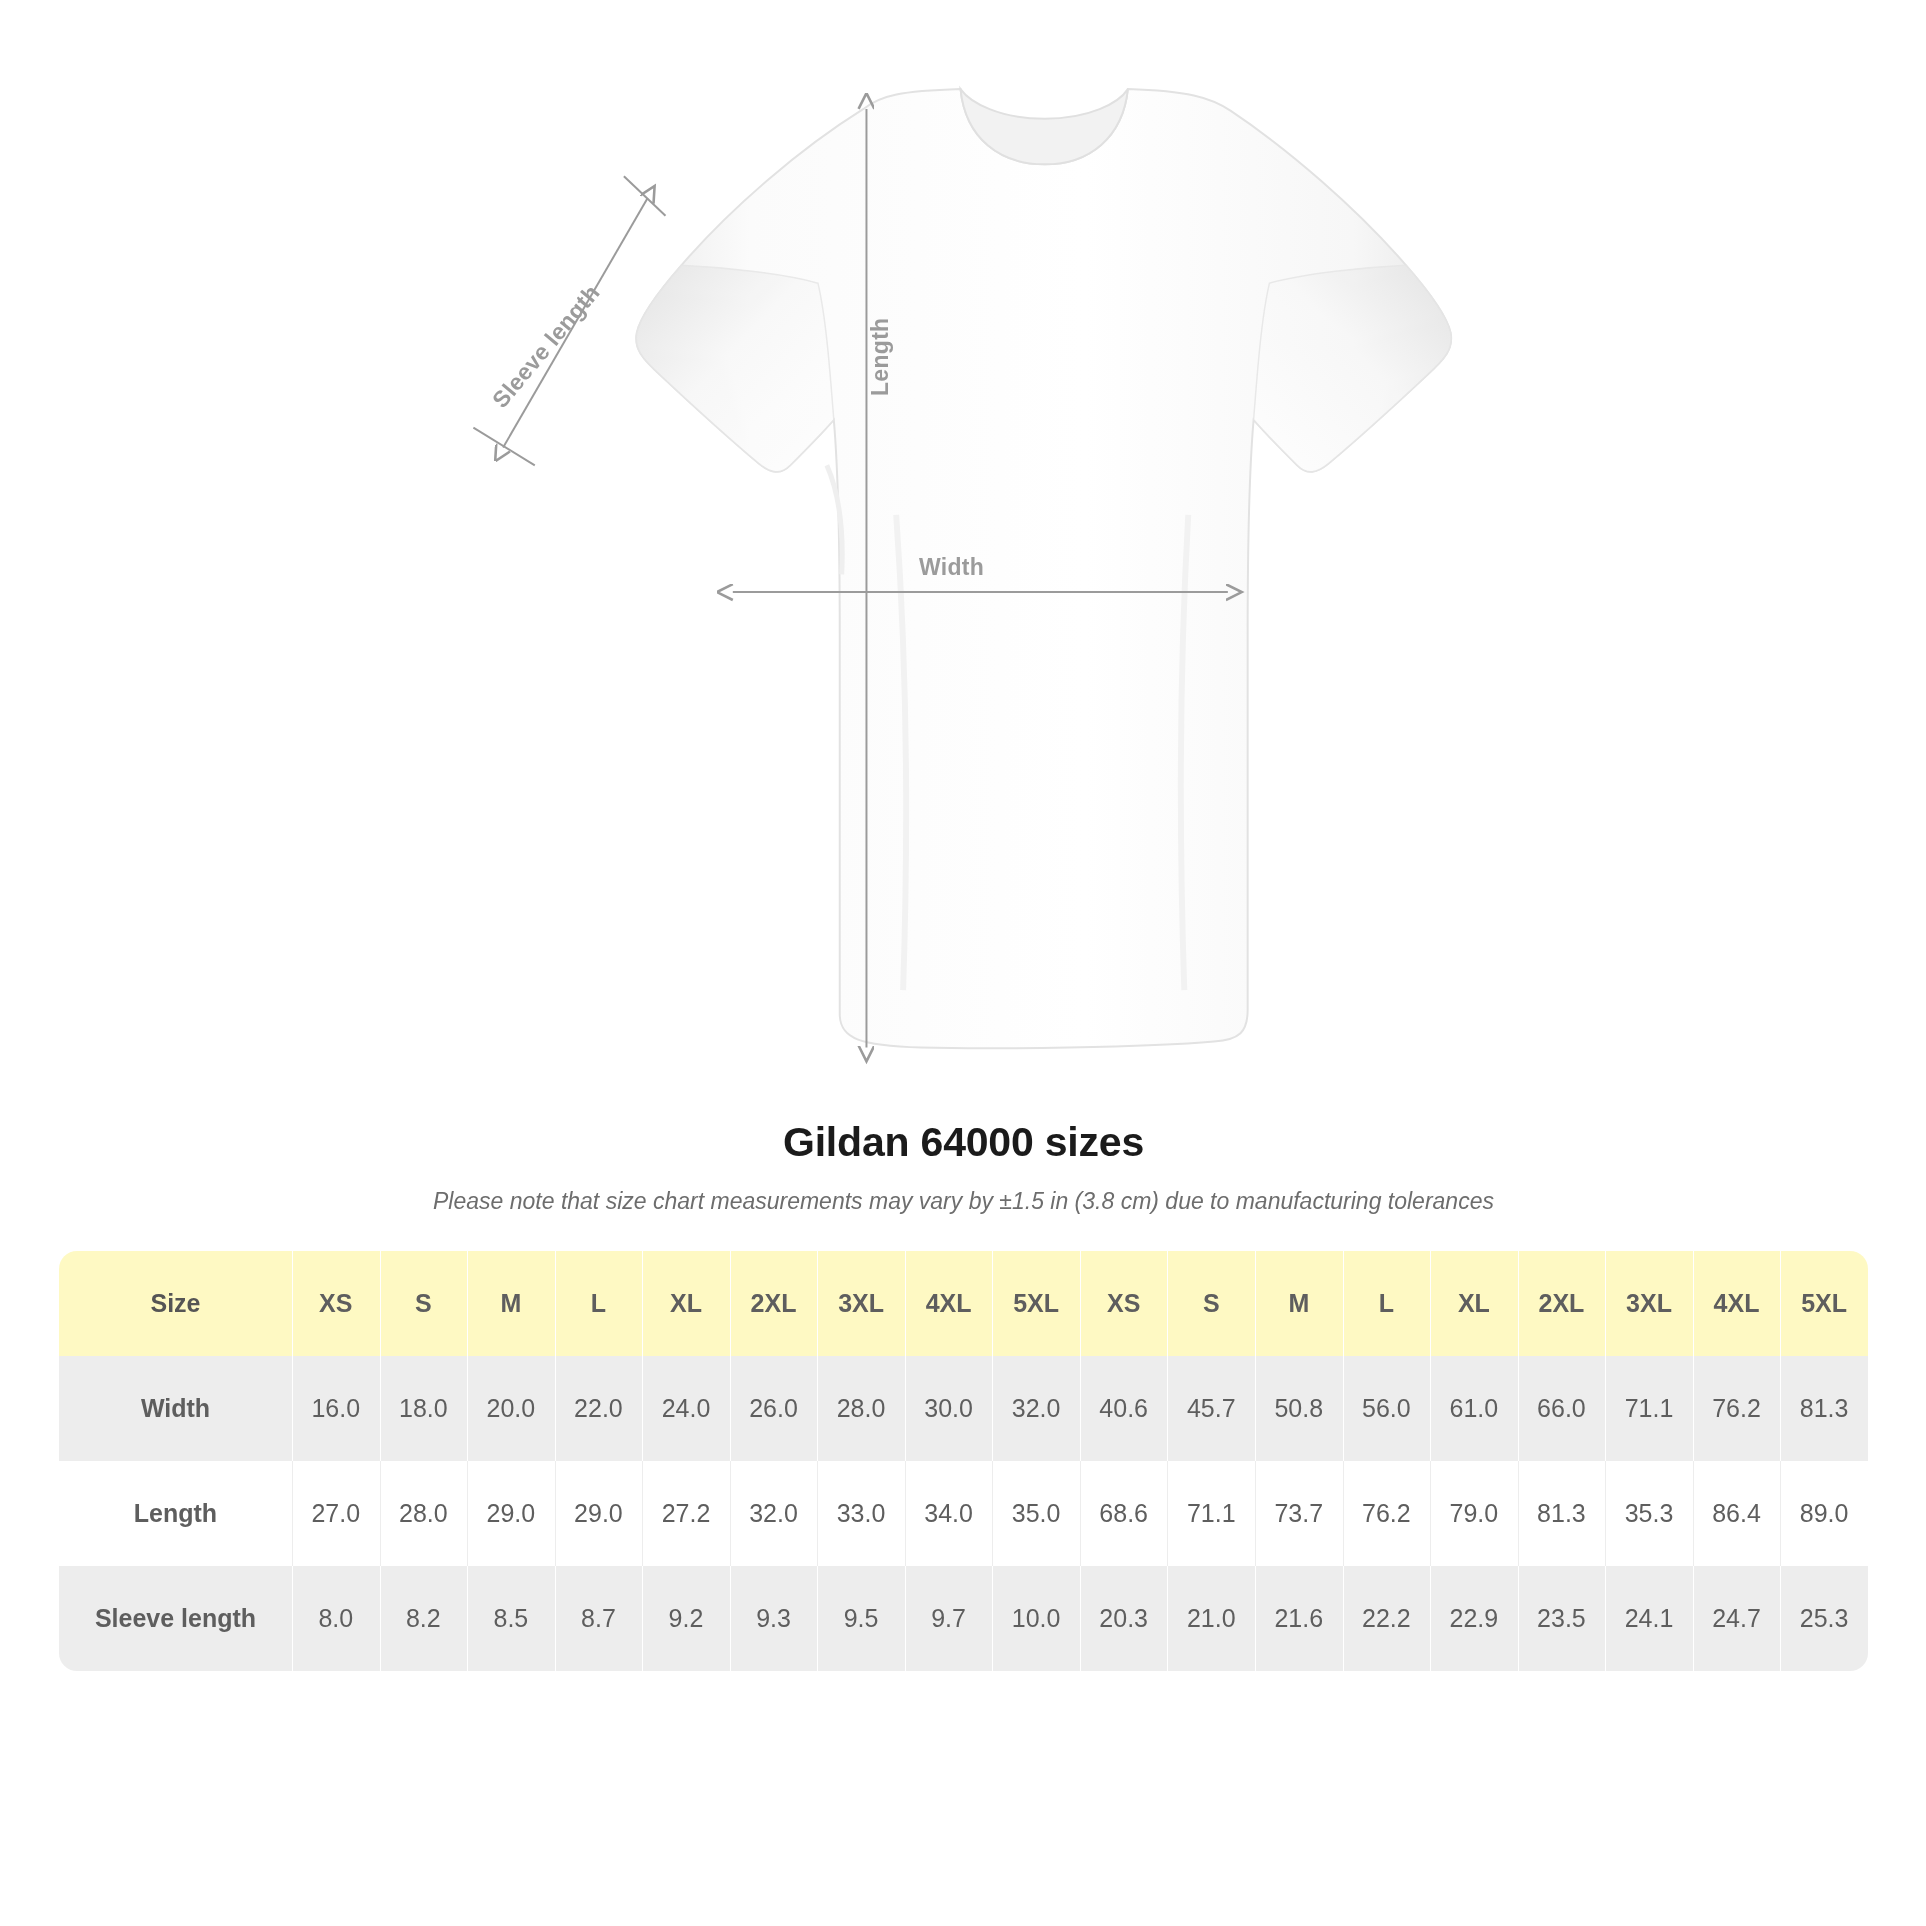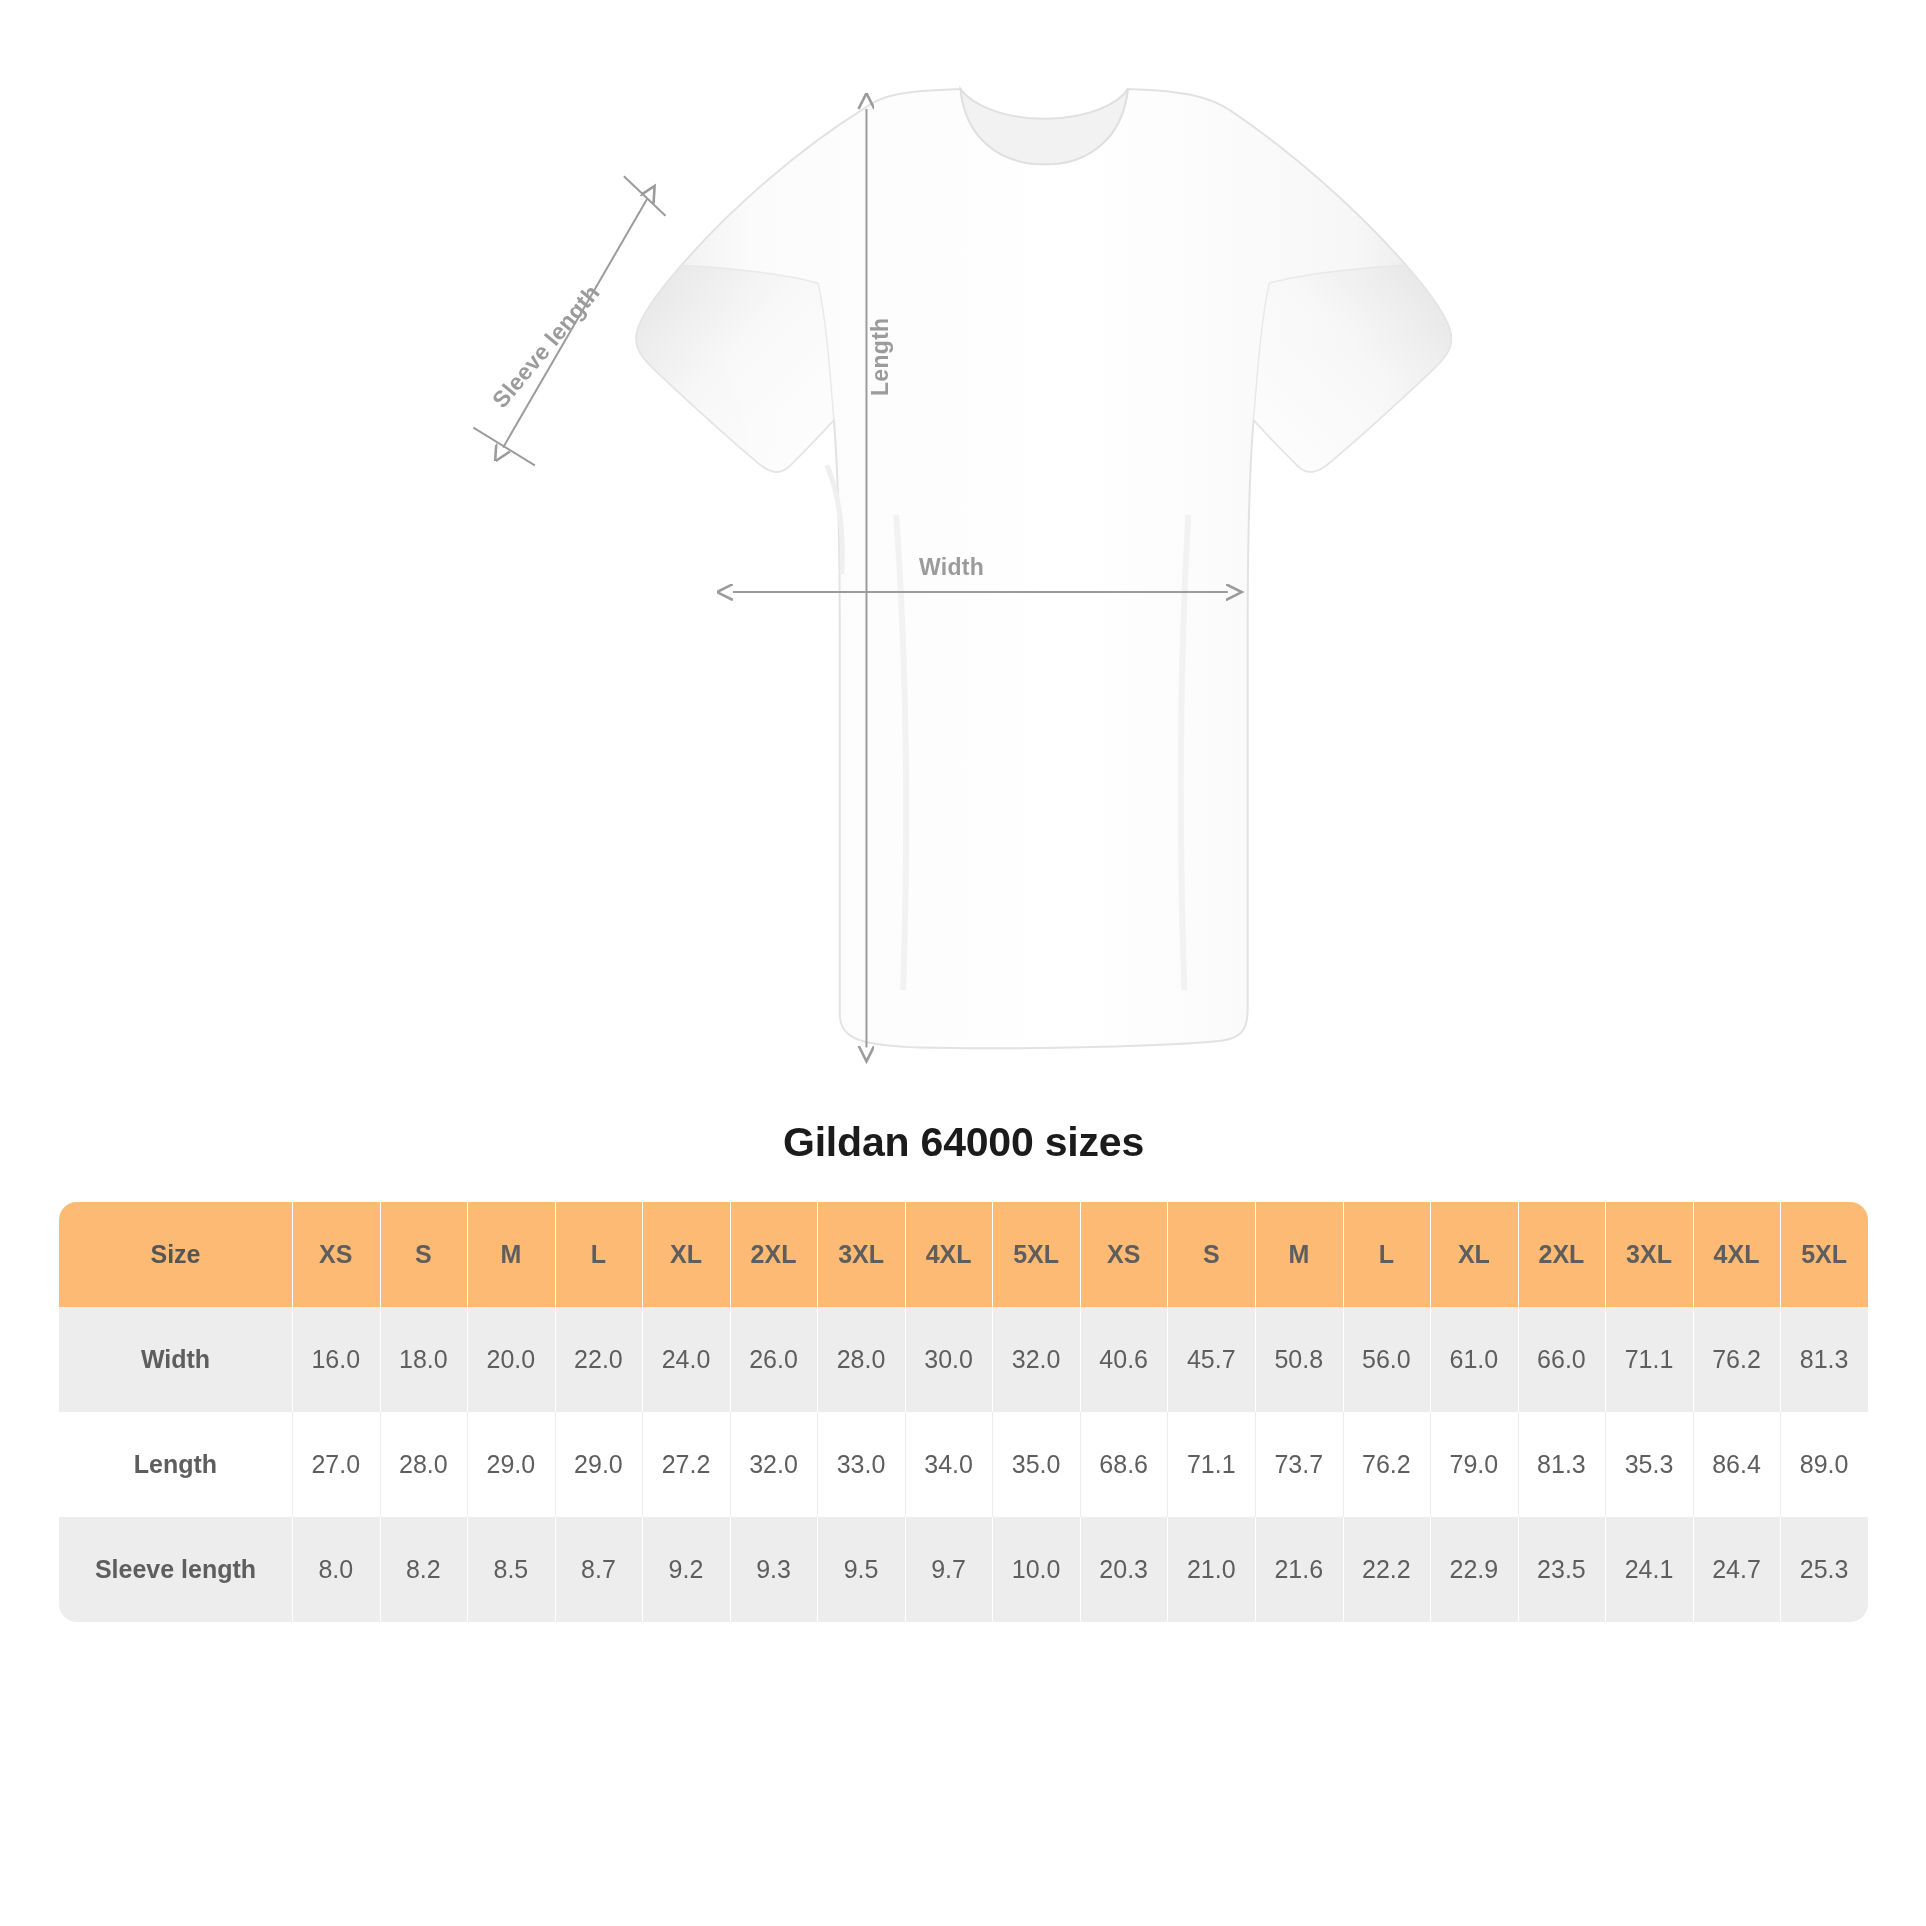--- a/index.html
+++ b/index.html
@@ -117,21 +117,21 @@
     font-style: italic;
     color: #8b8b8b;
     margin-top: 6px;
   }
   .unit-row td.corner {
     background: #e9e9e9;
   }
 
   .head-row td {
     height: 103px;
-    background: #fdba74;
+    background: #fef9c3;
     font-weight: bold;
     color: #5a5a5a;
     font-size: 26px;
   }
   .head-row td.rowlabel {
     font-weight: bold;
     color: #555;
   }
 
   .data-row td {
@@ -242,20 +242,21 @@
       </g>
     </svg>
 
     <span class="dim-label" id="label-width">Width</span>
     <span class="dim-label" id="label-length">Length</span>
     <span class="dim-label" id="label-sleeve">Sleeve length</span>
   </div>
 
   <div class="title-block">
     <div class="chart-title">Gildan 64000 sizes</div>
+    <div class="chart-note">Please note that size chart measurements may vary by ±1.5 in (3.8 cm) due to manufacturing tolerances</div>
   </div>
 
   <div class="table-wrap">
     <table class="size-table">
       <colgroup>
         <col class="label-col">
       <col>
           <col>
           <col>
           <col>

